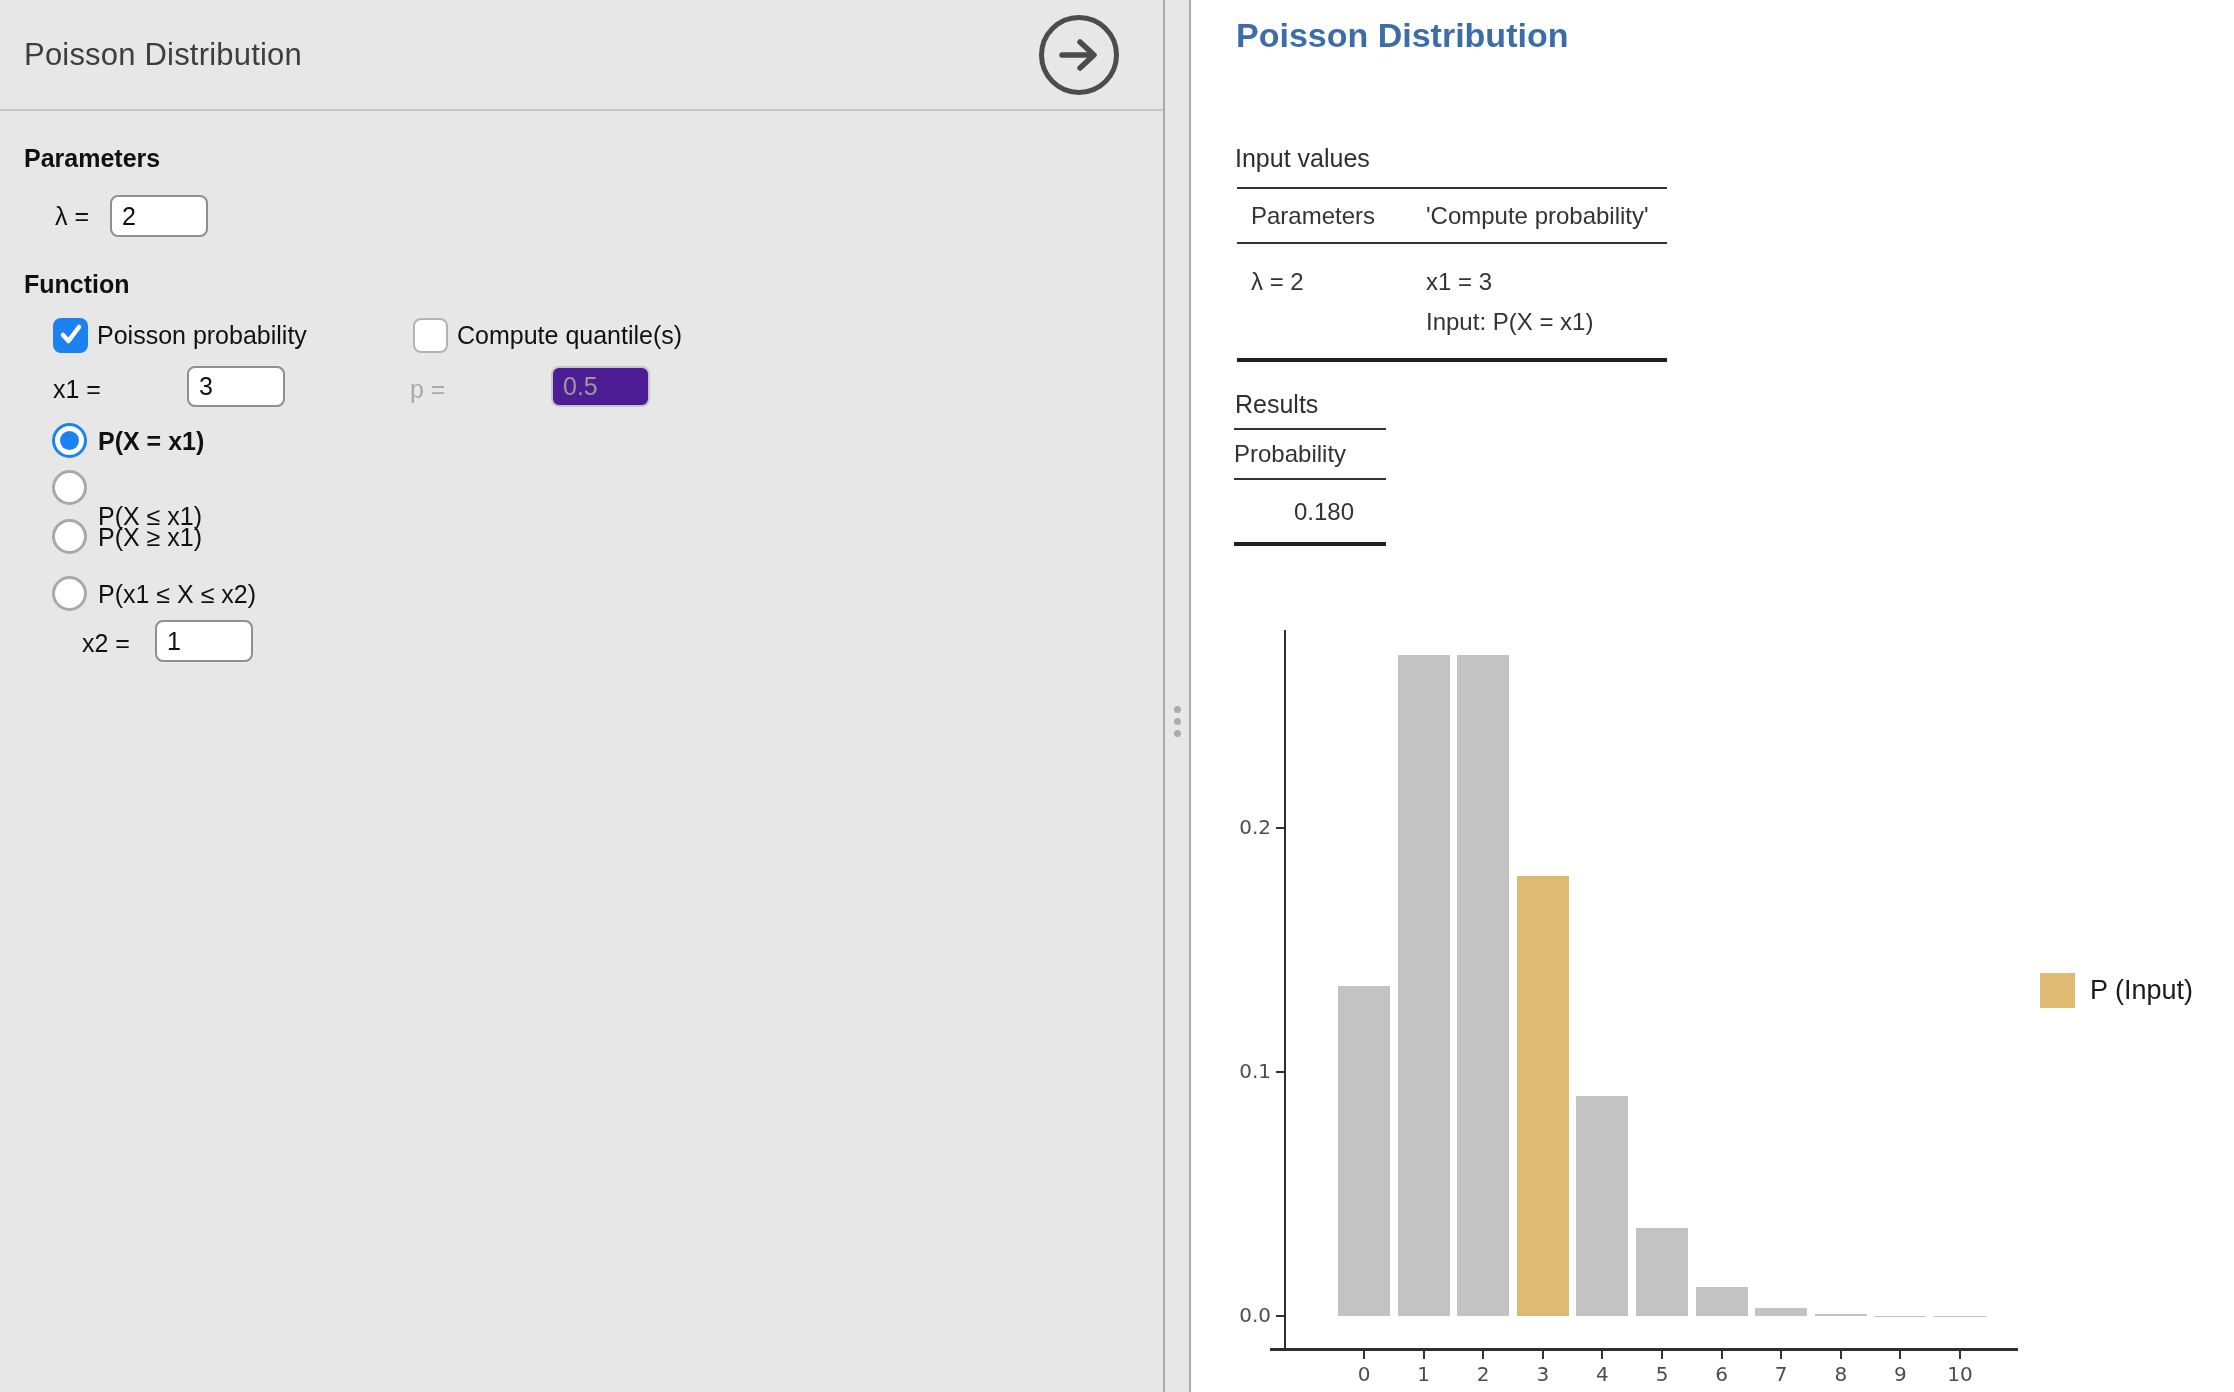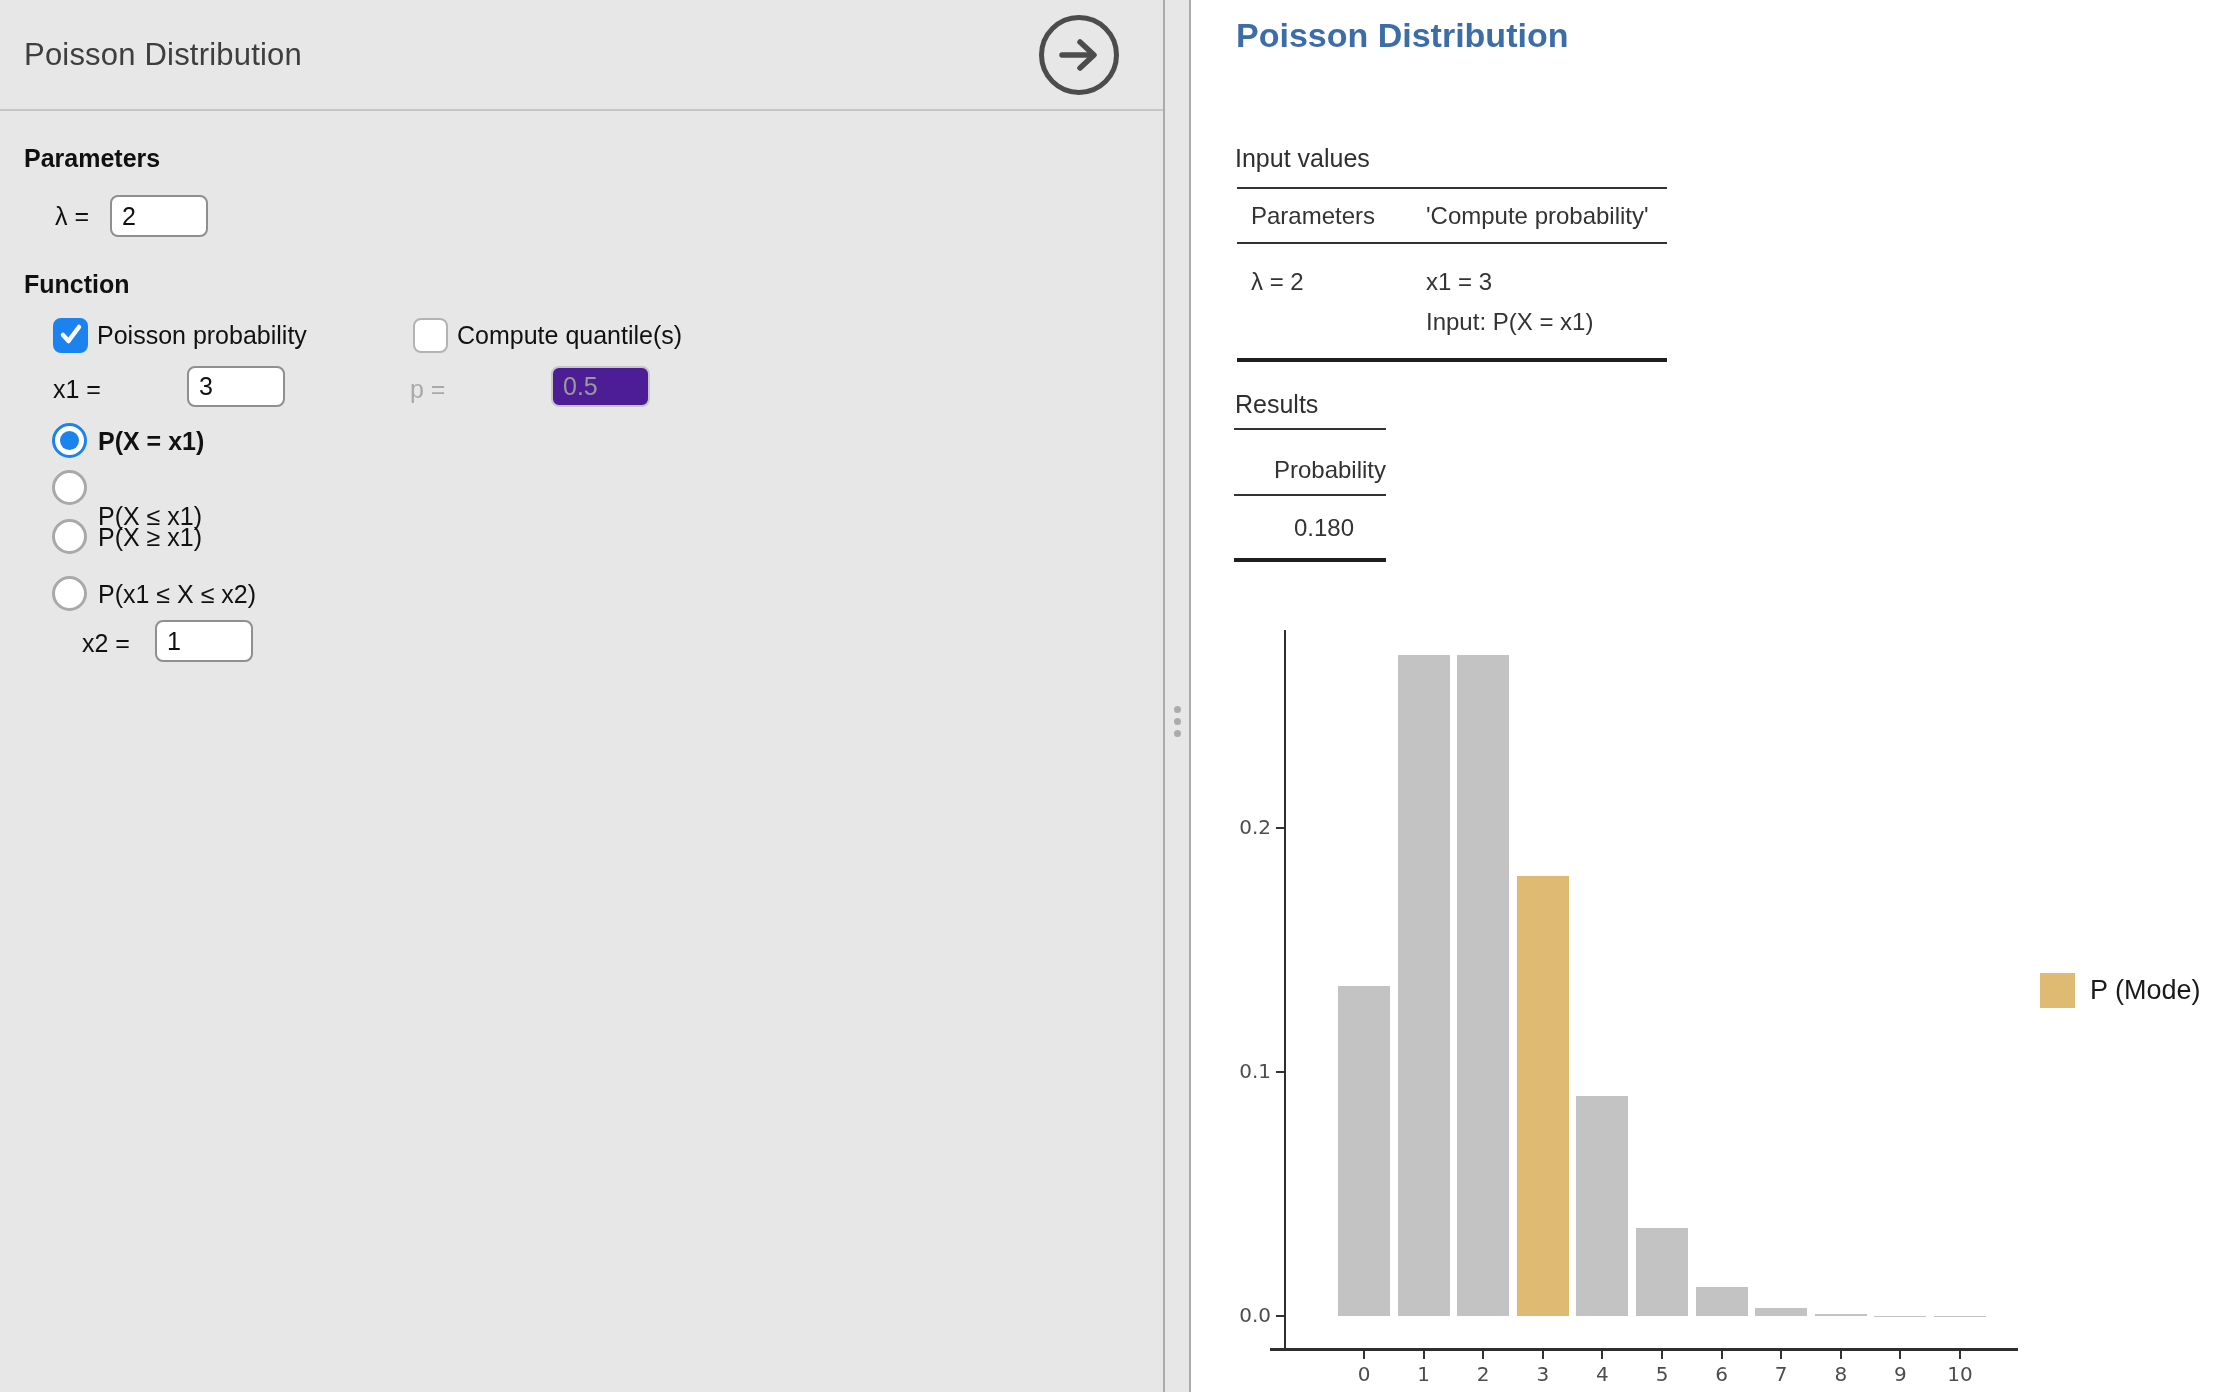--- a/index.html
+++ b/index.html
@@ -38,21 +38,21 @@
 
   #iv-caption { position:absolute; left:44px; top:144px; font-size:25px; color:#2f2f2f; }
   #iv-table { position:absolute; left:46px; top:187px; width:430px; border-top:2px solid #333; border-bottom:4px solid #1f1f1f; color:#333; }
   #iv-head { display:grid; grid-template-columns:175px 1fr; border-bottom:2px solid #333; }
   #iv-head div { font-size:24px; padding:13px 0 12px 14px; }
   #iv-body { display:grid; grid-template-columns:175px 1fr; padding:18px 0 16px 0; }
   #iv-body .cell { font-size:24px; line-height:40px; padding-left:14px; }
 
   #res-caption { position:absolute; left:44px; top:390px; font-size:25px; color:#2f2f2f; }
   #res-table { position:absolute; left:43px; top:428px; width:152px; border-top:2px solid #333; border-bottom:4px solid #1f1f1f; color:#333; }
-  #res-header { font-size:24px; text-align:right; padding:10px 0; border-bottom:2px solid #333;margin-top:16px; }
+  #res-header { font-size:24px; text-align:left; padding:10px 0; border-bottom:2px solid #333; }
   #res-value { font-size:24px; text-align:right; padding:18px 32px 16px 0; }
 
   
   #chart { position:absolute; left:0; top:0; width:100%; height:100%; pointer-events:none; }
   .bar { position:absolute; }
   .axis { position:absolute; background:#2e2e2e; }
   .tick { position:absolute; background:#333; }
   .ytick-label { position:absolute; width:60px; text-align:right; font-size:20px; color:#4d4d4d; font-family:"DejaVu Sans",sans-serif; }
   .xtick-label { position:absolute; width:60px; text-align:center; font-size:20px; color:#4d4d4d; font-family:"DejaVu Sans",sans-serif; }
   #legend-swatch { position:absolute; width:35px; height:35px; }
@@ -189,17 +189,17 @@
         <div class="xtick-label" style="left: 500.6px; top: 1362px;">6</div>
         <div class="tick" style="left: 589.2px; top: 1351px; width: 2px; height: 8px;"></div>
         <div class="xtick-label" style="left: 560.2px; top: 1362px;">7</div>
         <div class="tick" style="left: 648.8px; top: 1351px; width: 2px; height: 8px;"></div>
         <div class="xtick-label" style="left: 619.8px; top: 1362px;">8</div>
         <div class="tick" style="left: 708.4px; top: 1351px; width: 2px; height: 8px;"></div>
         <div class="xtick-label" style="left: 679.4px; top: 1362px;">9</div>
         <div class="tick" style="left: 768px; top: 1351px; width: 2px; height: 8px;"></div>
         <div class="xtick-label" style="left: 739px; top: 1362px;">10</div>
         <div class="bar" id="legend-swatch" style="left: 849px; top: 973px; width: 35px; height: 35px; background: rgb(222, 186, 114);"></div>
-        <div class="ytick-label" id="legend-label" style="left: 899px; top: 975px; width: auto; text-align: left; font-size: 27px; color: rgb(26, 26, 26); font-family: &quot;Liberation Sans&quot;, &quot;DejaVu Sans&quot;, sans-serif;">P (Mode)</div>
+        <div class="ytick-label" id="legend-label" style="left: 899px; top: 975px; width: auto; text-align: left; font-size: 27px; color: rgb(26, 26, 26); font-family: &quot;Liberation Sans&quot;, &quot;DejaVu Sans&quot;, sans-serif;">P (Input)</div>
       </div>
   </div>
 
 </div>
 
 </body></html>

